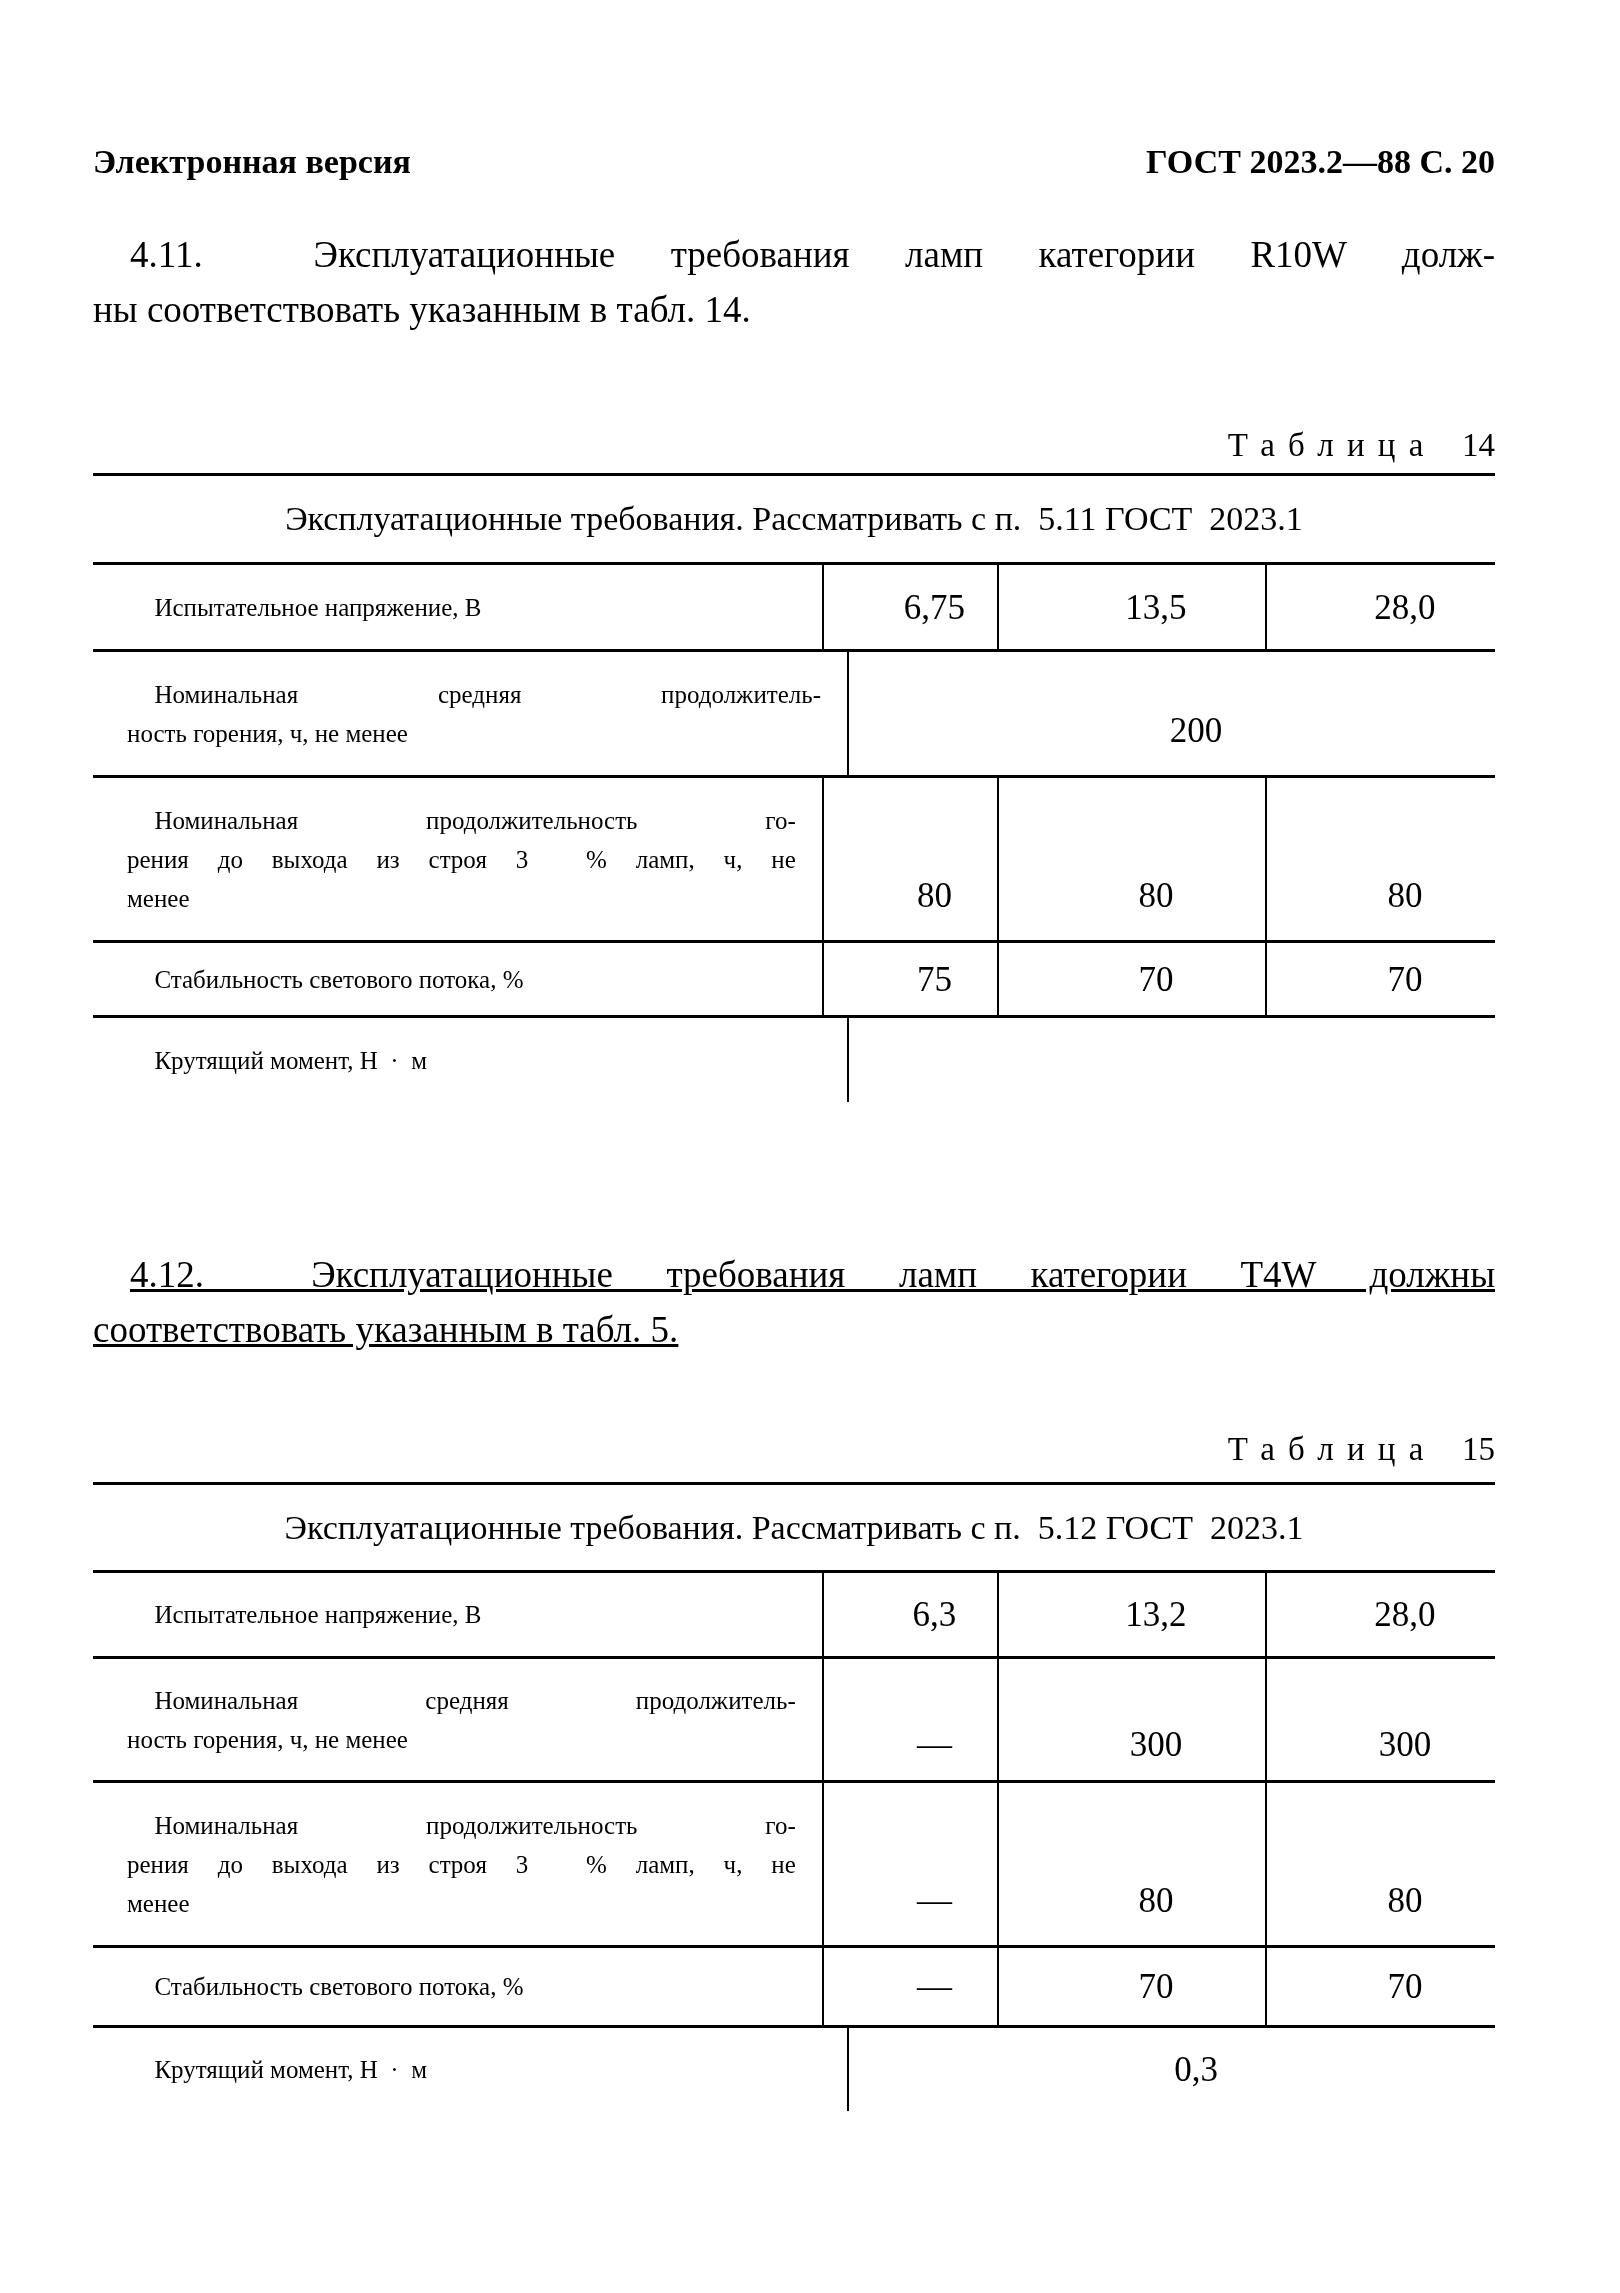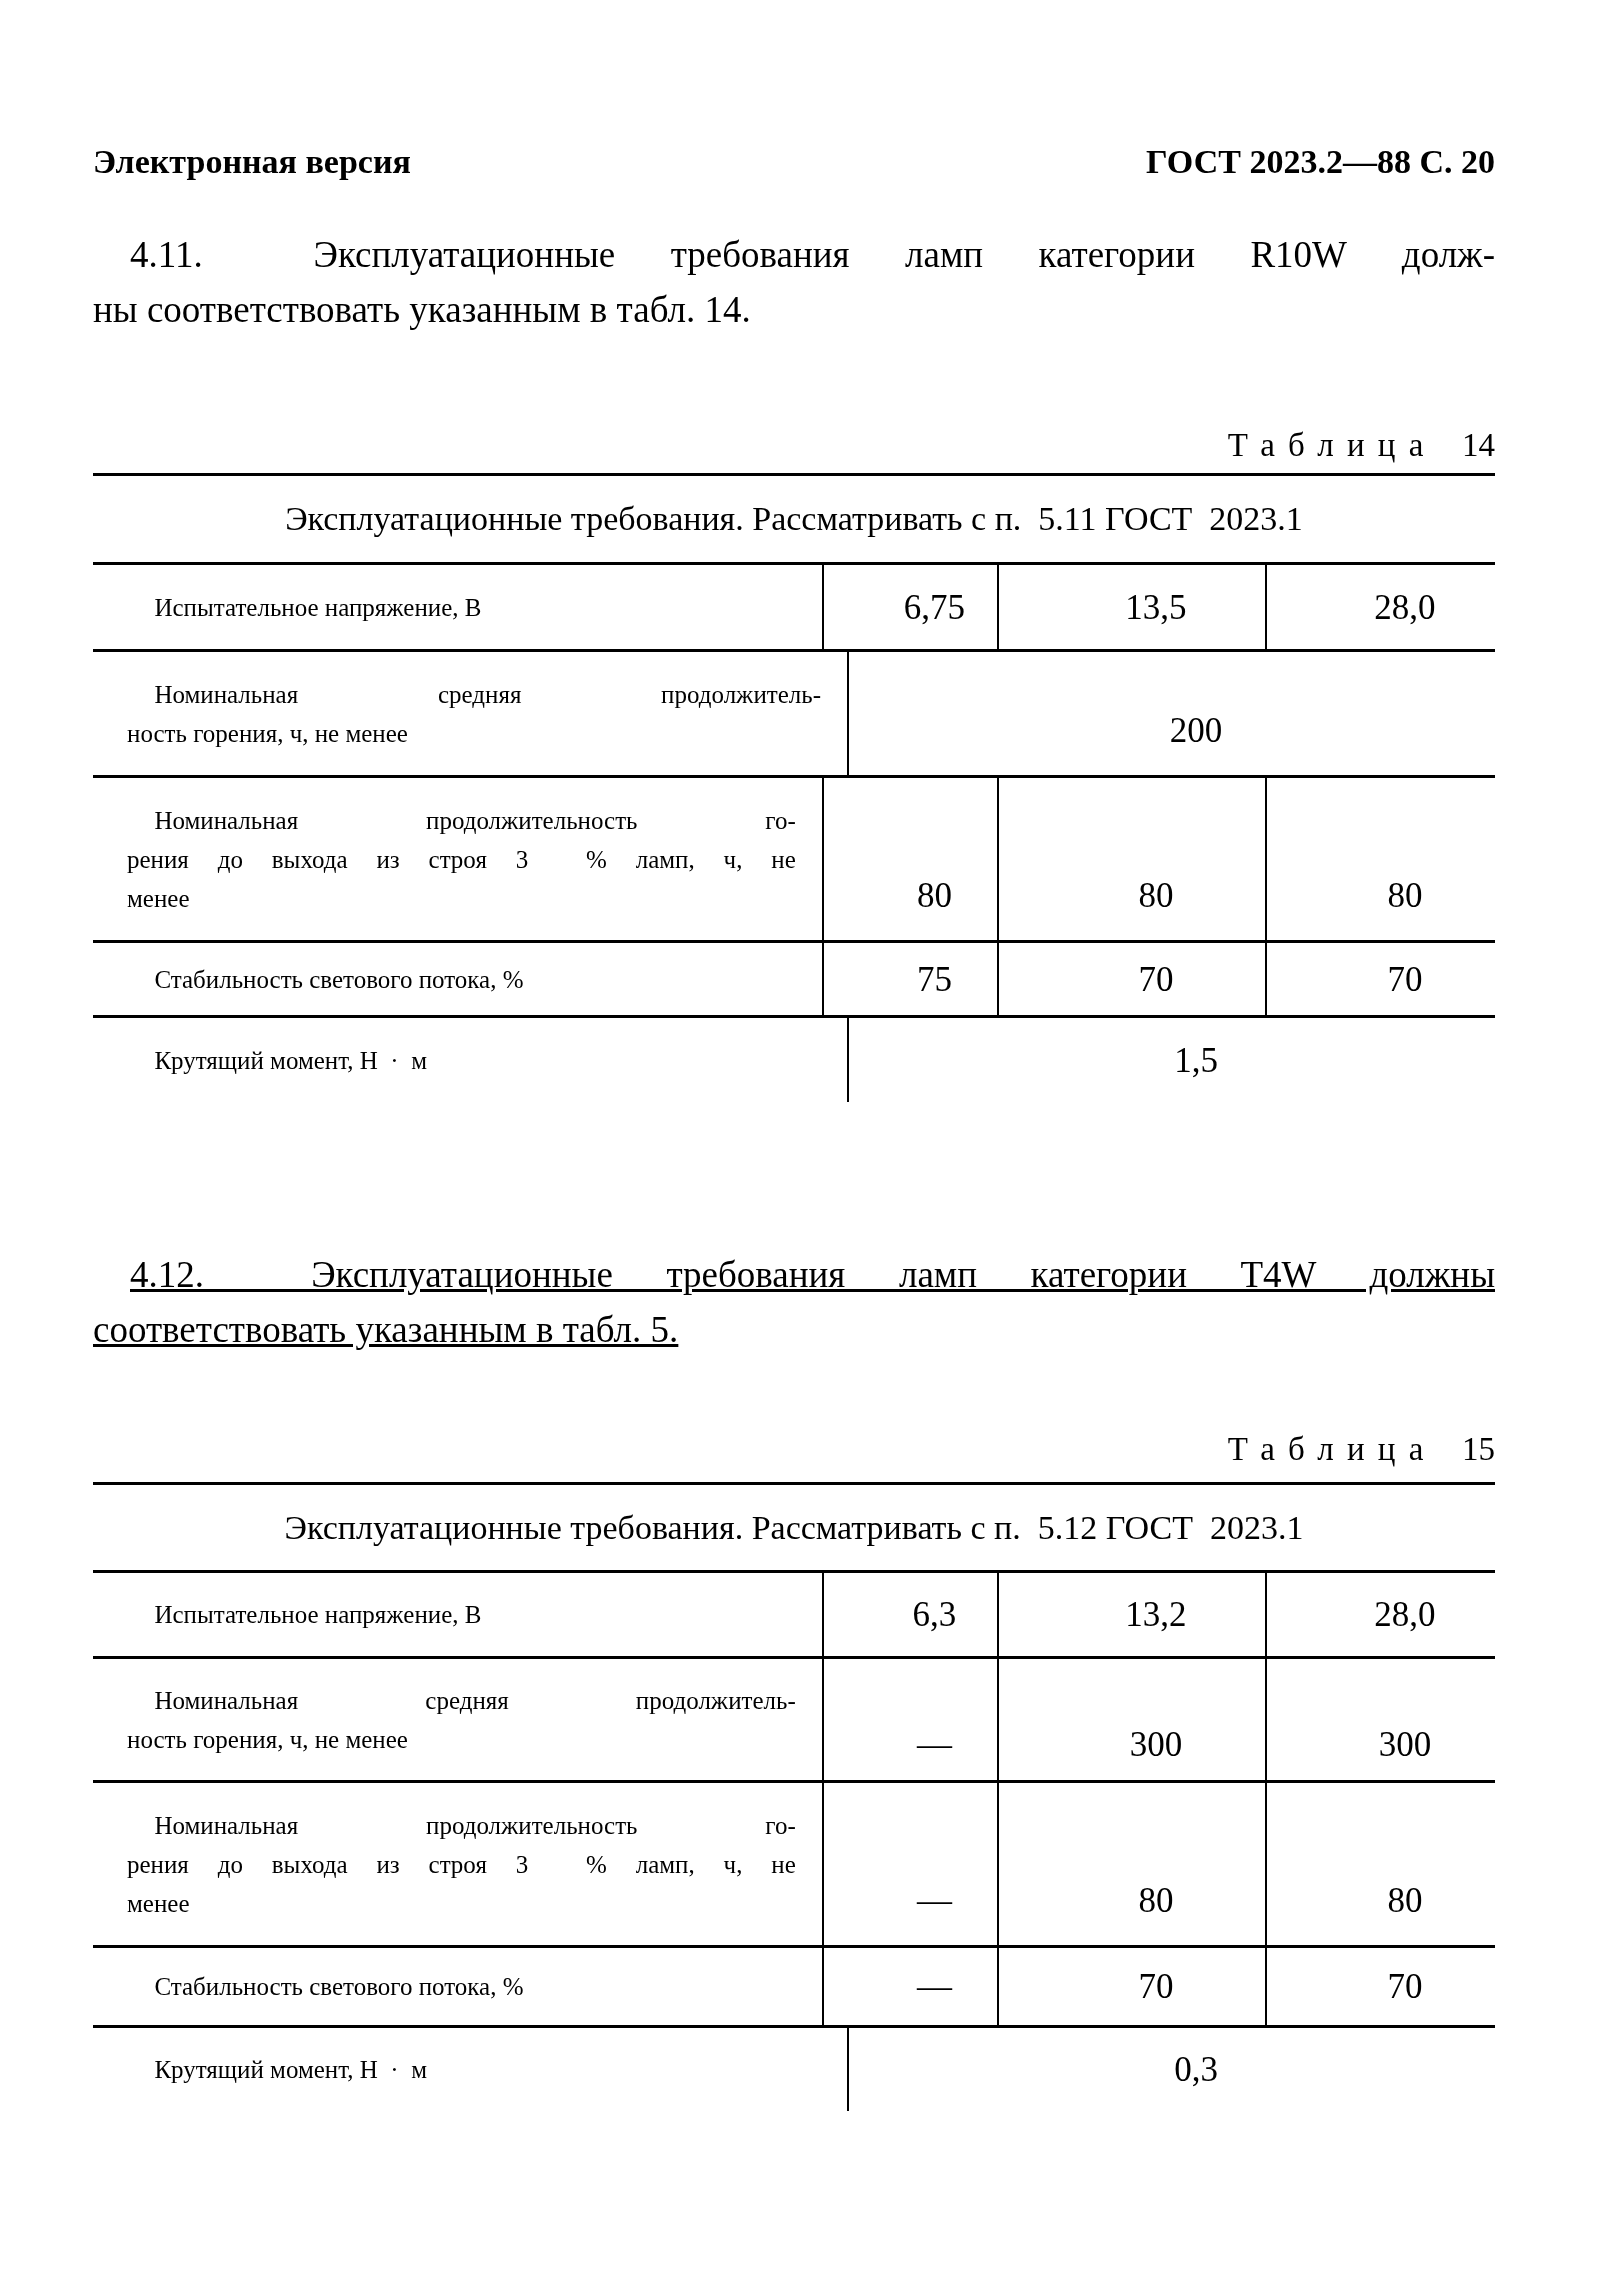--- a/index.html
+++ b/index.html
@@ -133,21 +133,20 @@
       </div>
       <div class="cell val v1"><span>75</span></div>
       <div class="cell val v2"><span>70</span></div>
       <div class="cell val v3"><span>70</span></div>
     </div>
 
     <div class="trow h86 last">
       <div class="cell lab">
         <div class="ll ind">Крутящий момент, Н &nbsp;·&nbsp; м</div>
       </div>
-      <div class="cell val vm"><span>1,5</span></div>
     </div>
   </div>
 
   <div class="para" id="para-412">
     <div class="pl jfull pind">4.12. &nbsp;Эксплуатационные требования ламп категории T4W должны</div>
     <div class="pl">соответствовать указанным в табл. 5.</div>
   </div>
 
   <div class="tlabel" id="tl-15">
     <span class="tword">Таблица</span><span class="tnum">15</span>

